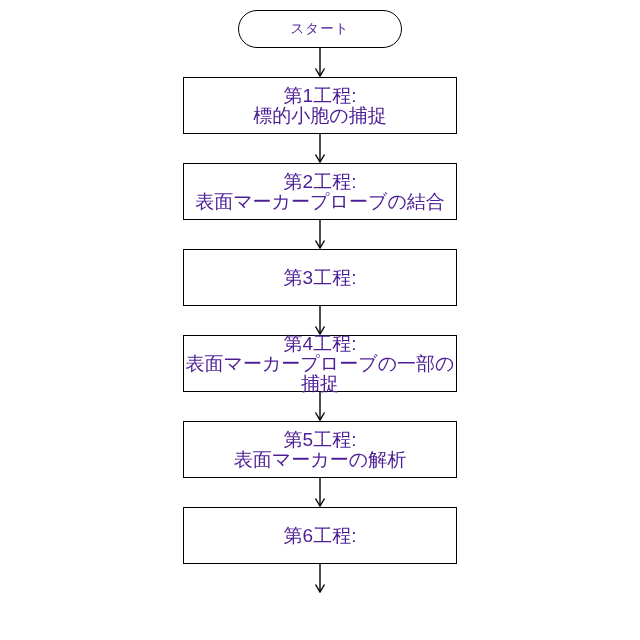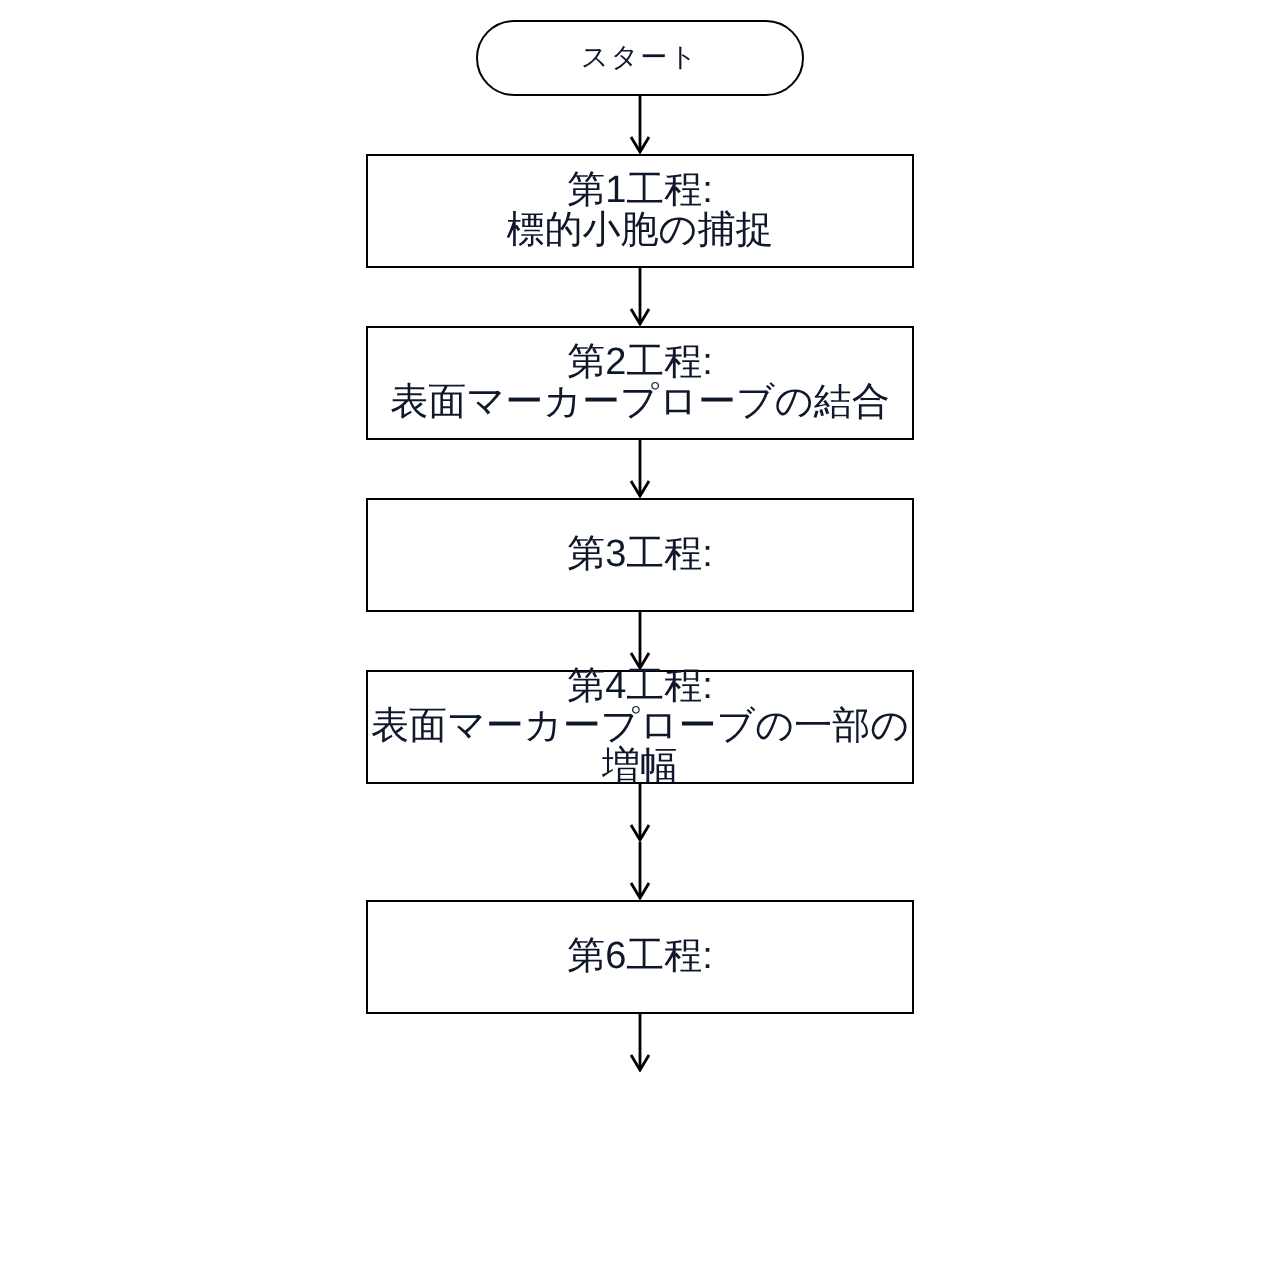--- a/index.html
+++ b/index.html
@@ -11,21 +11,21 @@
     position: relative;
     width: 640px;
     height: 640px;
     background: #ffffff;
     box-sizing: border-box;
     padding-top: 10px;
     display: flex;
     flex-direction: column;
     align-items: center;
     font-family: "Liberation Sans", "DejaVu Sans", sans-serif;
-    color: #0f172a;
+    color: #4c1d95;
   }
   .terminal {
     box-sizing: border-box;
     width: 164px;
     height: 38px;
     border: 1.7px solid #000000;
     border-radius: 19px;
     background: #ffffff;
     display: flex;
     align-items: center;
@@ -92,28 +92,32 @@
     <span>第3工程:</span>
   </div>
 
   <svg class="arrow" width="16" height="29" viewBox="0 0 16 29">
     <line x1="8" y1="0" x2="8" y2="27.3" stroke="#000000" stroke-width="1.4"></line>
     <polyline points="3.5,20.5 8,28 12.5,20.5" fill="none" stroke="#000000" stroke-width="1.4"></polyline>
   </svg>
 
   <div class="process">
     <span>第4工程:</span>
-    <span>表面マーカープローブの一部の増幅</span>
+    <span>表面マーカープローブの一部の捕捉</span>
   </div>
 
   <svg class="arrow" width="16" height="29" viewBox="0 0 16 29">
     <line x1="8" y1="0" x2="8" y2="27.3" stroke="#000000" stroke-width="1.4"></line>
     <polyline points="3.5,20.5 8,28 12.5,20.5" fill="none" stroke="#000000" stroke-width="1.4"></polyline>
   </svg>
 
+  <div class="process">
+    <span>第5工程:</span>
+    <span>表面マーカーの解析</span>
+  </div>
 
   <svg class="arrow" width="16" height="29" viewBox="0 0 16 29">
     <line x1="8" y1="0" x2="8" y2="27.3" stroke="#000000" stroke-width="1.4"></line>
     <polyline points="3.5,20.5 8,28 12.5,20.5" fill="none" stroke="#000000" stroke-width="1.4"></polyline>
   </svg>
 
   <div class="process">
     <span>第6工程:</span>
   </div>
 

